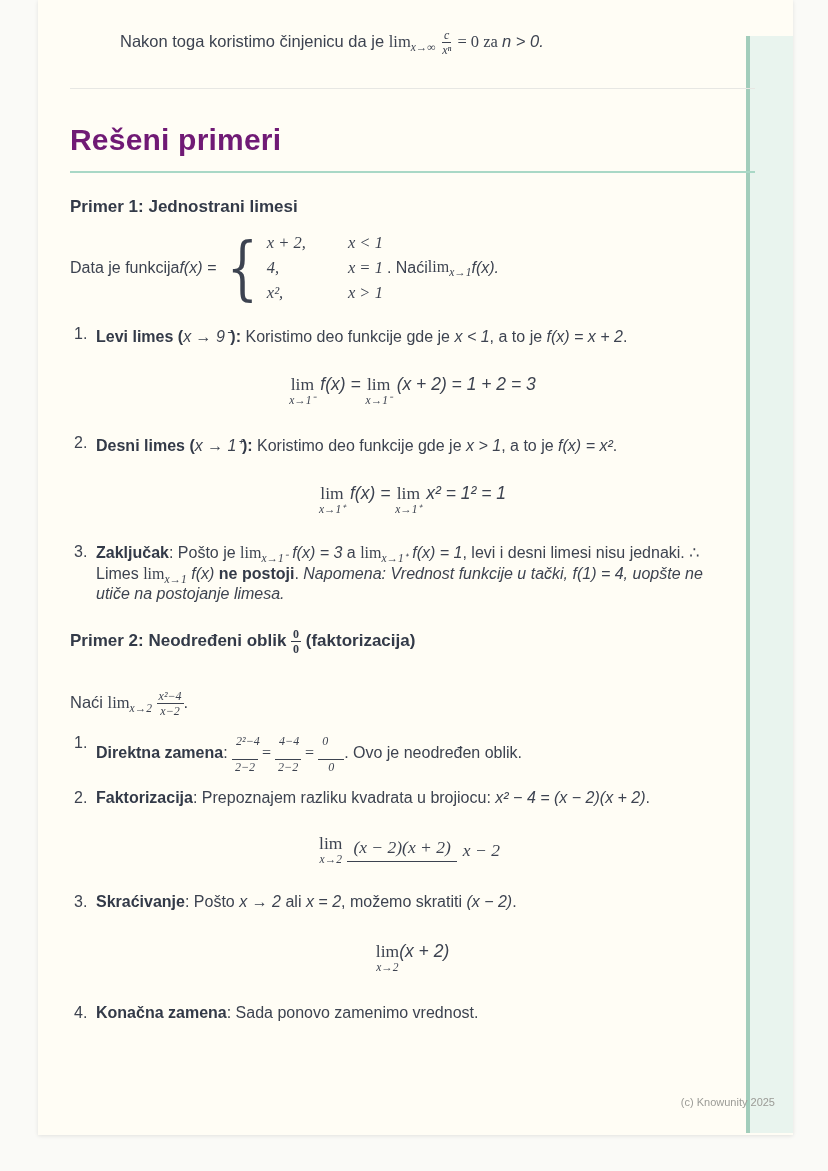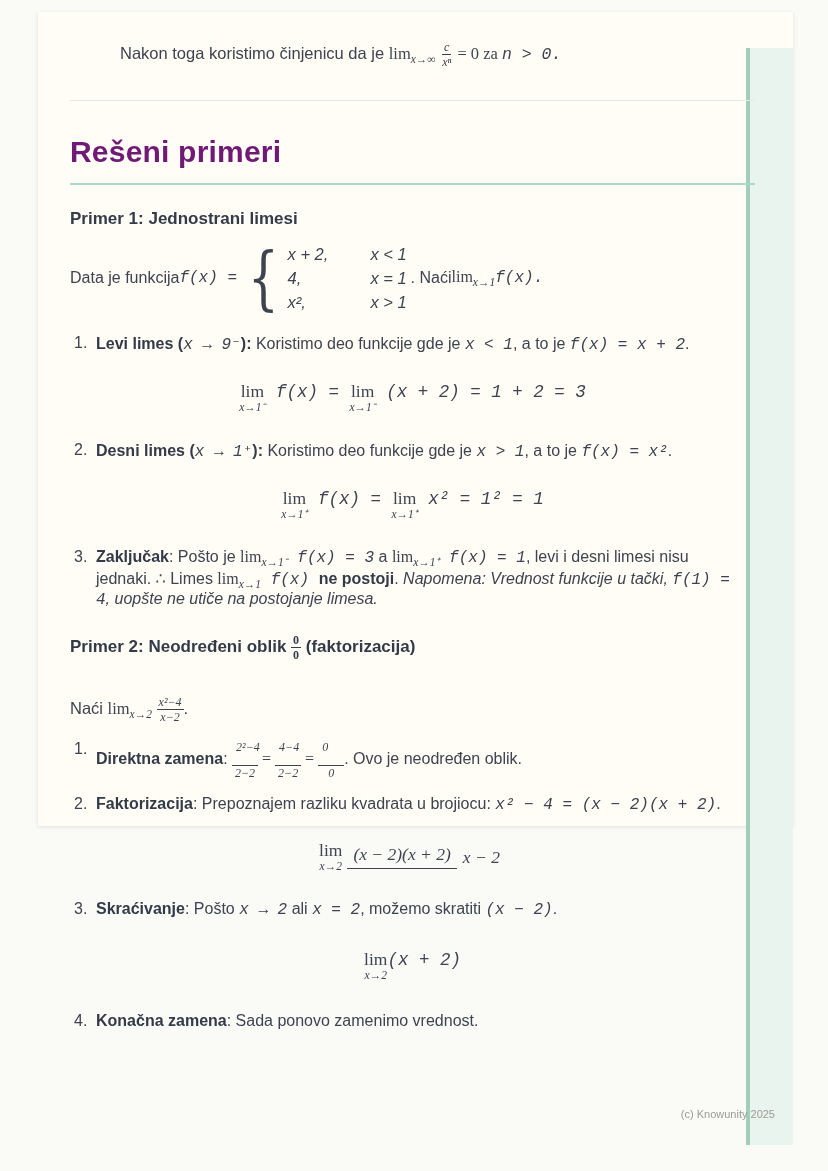--- a/index.html
+++ b/index.html
@@ -5,35 +5,35 @@
   * { box-sizing: border-box; }
   html,body { margin:0; padding:0; }
   body {
     width:828px; height:1171px; position:relative;
     background:#fafaf7;
     font-family:"Liberation Sans", sans-serif;
     color:#3d4350;
     overflow:hidden;
   }
   .page {
-    position:absolute; left:38px; top:12px; width:755px; height:814px;
+    position:absolute; left:38px; top:0; width:755px; height:1135px;
     background:#fffdf5;
     box-shadow:0 1px 4px rgba(0,0,0,0.10);
   }
   .accent-bar {
     position:absolute; top:36px; right:0; width:47px; height:1097px;
     background:#e9f4ee; border-left:4px solid #a2cdbb;
   }
   .content {
     position:absolute; left:32px; top:0; width:685px; padding-top:28px;
   }
   p { margin:0; font-size:16.5px; line-height:1.55; }
 
   
-  .mi { font-family:Liberation Mono, monospace; font-style:italic; }
+  .mi { font-family:Liberation Sans, sans-serif; font-style:italic; }
   .mr { font-family:"Liberation Serif", serif; font-style:normal; }
   .ilim { font-family:"Liberation Serif", serif; white-space:nowrap; }
   .ilim .sub { font-size:11.5px; font-style:italic; vertical-align:-4px; }
   .dlim { display:inline-flex; flex-direction:column; align-items:center;
           font-family:"Liberation Serif", serif; }
   .dlim .op { line-height:1.05; }
   .dlim .sub { font-size:11.5px; font-style:italic; line-height:1.1; margin-top:1px; }
   .ifrac { display:inline-flex; flex-direction:column; align-items:center;
            vertical-align:middle; font-size:12px; line-height:1.2;
            font-family:"Liberation Serif", serif; font-style:italic; }
@@ -51,21 +51,21 @@
     margin:34px 0 0 0; padding:0 0 14px 0;
     font-size:30px; font-weight:700; color:#701a75;
     border-bottom:2px solid #a9d8c6; letter-spacing:0.2px;
   }
   h3 { margin:24px 0 0 0; font-size:17px; font-weight:700; color:#333a48; }
   .func-def { margin-top:16px; display:flex; align-items:center; flex-wrap:nowrap; }
   .cases { display:inline-flex; align-items:center; margin:0 4px; }
   .brace { font-family:"DejaVu Serif", serif; font-size:70px; font-weight:200;
            line-height:0; transform:scaleX(0.7); color:#3d4350; }
   .case-rows { display:grid; grid-template-columns:auto auto; column-gap:42px;
-               row-gap:5px; font-family:Liberation Sans, sans-serif;
+               row-gap:5px; font-family:Liberation Serif, serif;
                font-style:italic; font-size:16.5px; margin-left:2px; }
   .note-italic { margin-top:26px; font-style:italic; }
   .steps { margin-top:22px; }
   .step { display:flex; margin-top:14px; }
   .step .num { width:26px; flex:0 0 26px; text-align:left; padding-left:4px; }
   .step .body { flex:1; max-width:636px; }
   b.lbl { color:#333a48; }
   .deq { text-align:center; margin:27px 0; font-size:17.5px;
          font-family:"Liberation Serif", serif; }
   .deq-flex { display:flex; justify-content:center; align-items:center;

